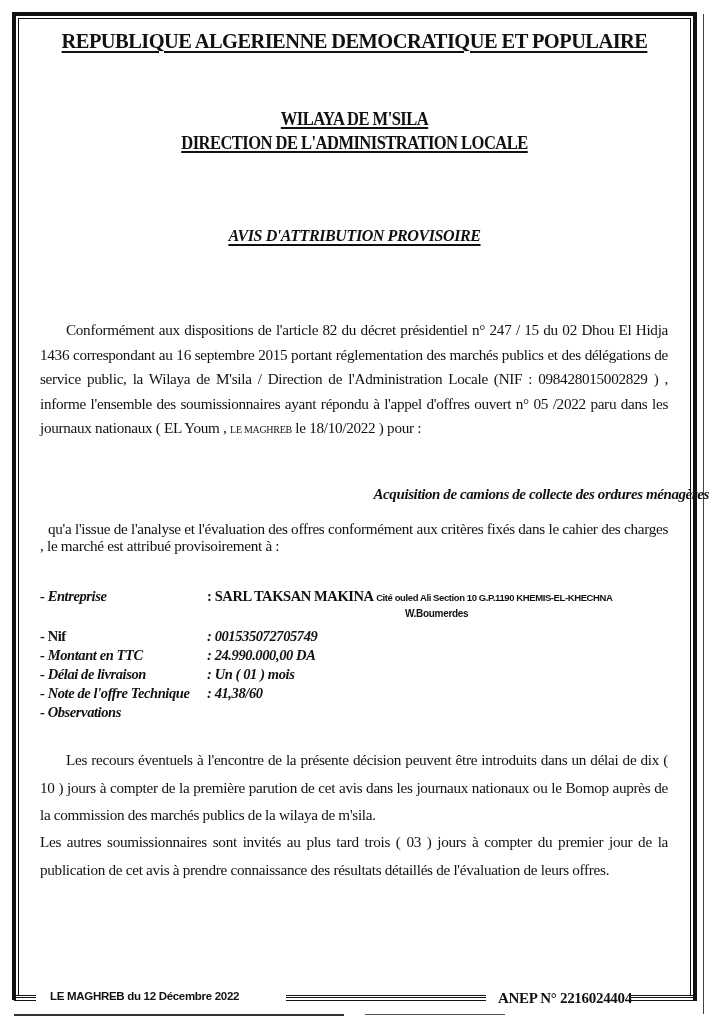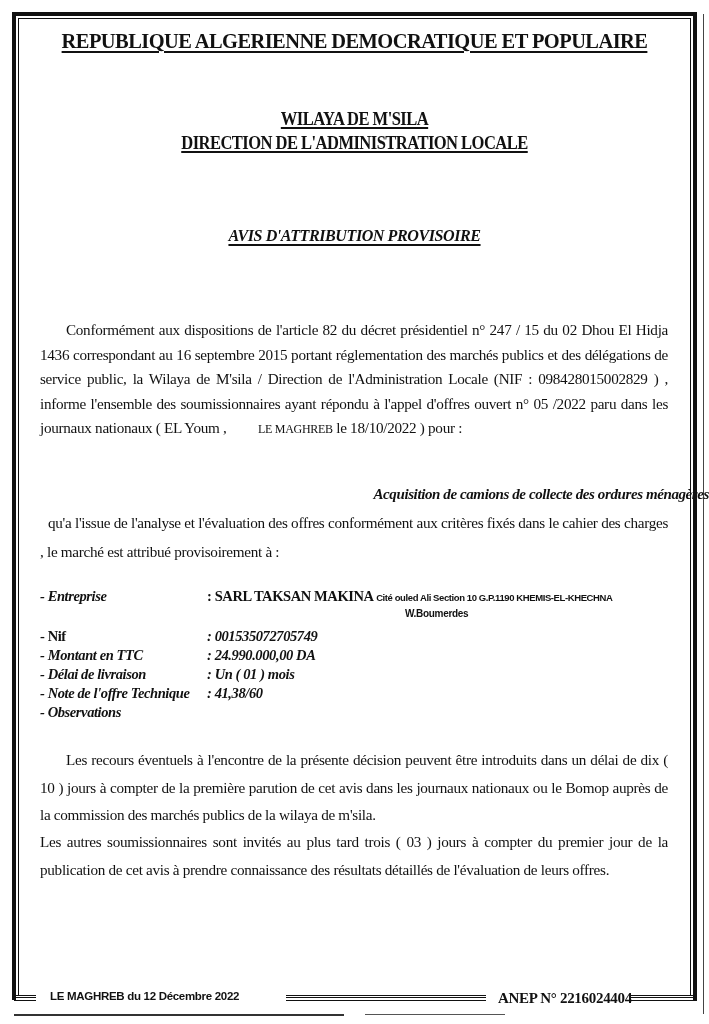--- a/index.html
+++ b/index.html
@@ -15,23 +15,23 @@
   .h-rep { position:absolute; top:28px; left:0; width:709px; text-align:center; font-weight:bold; font-size:22px;
     letter-spacing:-0.6px; text-decoration:underline; text-decoration-thickness:2px; text-underline-offset:3px; transform:scaleX(0.93); }
   .h-wilaya { position:absolute; top:107px; left:0; width:709px; text-align:center; font-weight:bold; font-size:18px;
     letter-spacing:-0.6px; line-height:24px; transform:scaleX(0.92); }
   .h-wilaya span { text-decoration:underline; text-decoration-thickness:2px; text-underline-offset:2px; display:block; }
   .h-avis { position:absolute; top:225px; left:0; width:709px; text-align:center; font-weight:bold; font-style:italic;
     font-size:17.5px; letter-spacing:-0.5px; text-decoration:underline; text-decoration-thickness:2px; text-underline-offset:3px; transform:scaleX(0.92); }
 
   .para { position:absolute; left:40px; width:628px; font-size:15.2px; line-height:24.5px; text-align:justify; letter-spacing:-0.3px; }
   .para.p1 { top:318px; text-indent:26px; }
-  .small-caps { font-size:12px;margin-left:28px; }
+  .small-caps { font-size:10px; }
   .object { position:absolute; top:486px; left:0; width:709px; text-align:right; font-weight:bold; font-style:italic; font-size:15px; letter-spacing:-0.4px; }
-  .para.p2 { top:508px; line-height:29px; text-indent:8px; }
+  .para.p2 { top:520px; line-height:17px; text-indent:8px; }
 
   .rows { position:absolute; left:40px; top:588px; width:640px; font-size:14.5px; }
   .row { position:absolute; left:0; width:640px; height:20px; }
   .row .lbl { position:absolute; left:0; font-weight:bold; font-style:italic; letter-spacing:-0.4px; }
   .row .val { position:absolute; left:167px; font-weight:bold; font-style:italic; letter-spacing:-0.4px; white-space:nowrap; }
   .row .val.plain { font-style:normal;text-align:right; }
   .addr { font-family:"Liberation Sans", sans-serif; font-size:9.5px; font-weight:bold; font-style:normal; letter-spacing:-0.4px; }
   .addr2 { position:absolute; left:365px; top:20px; font-family:"Liberation Sans", sans-serif; font-size:10px; font-weight:bold; letter-spacing:-0.3px; }
 
   .para.p3 { top:746px; line-height:27.5px; text-indent:26px; }

